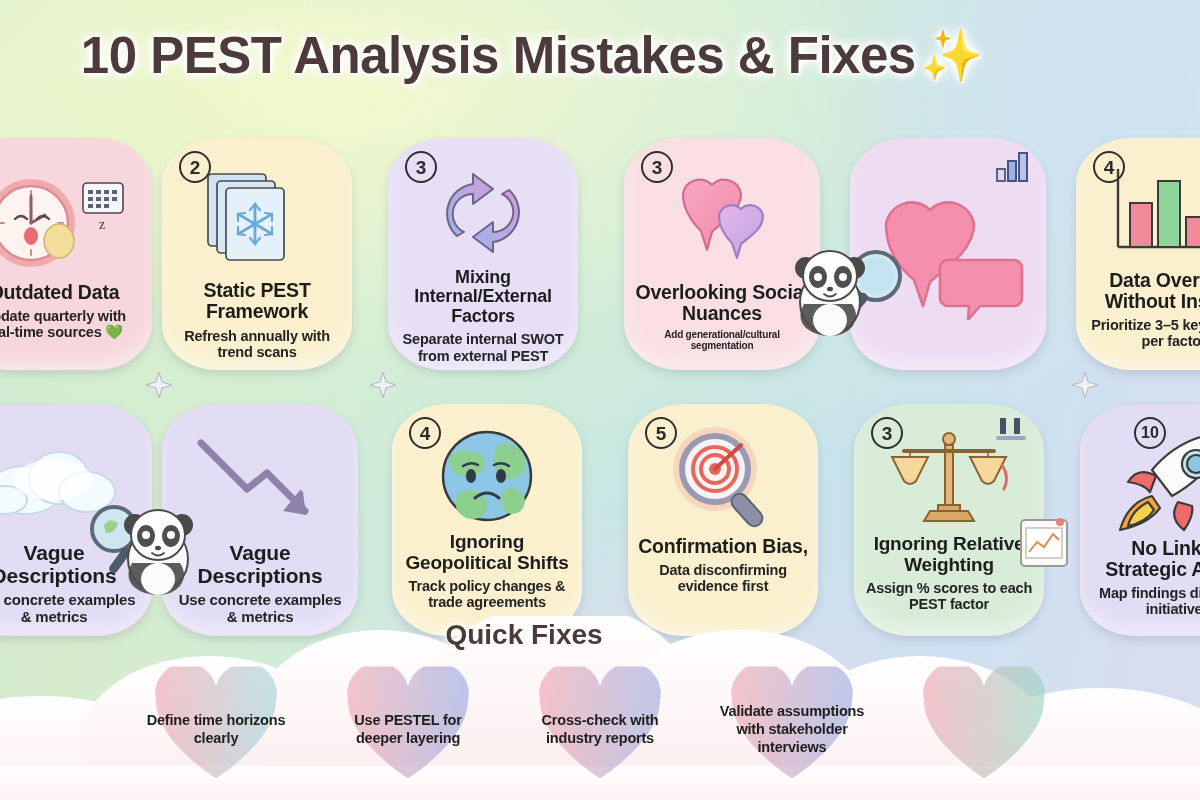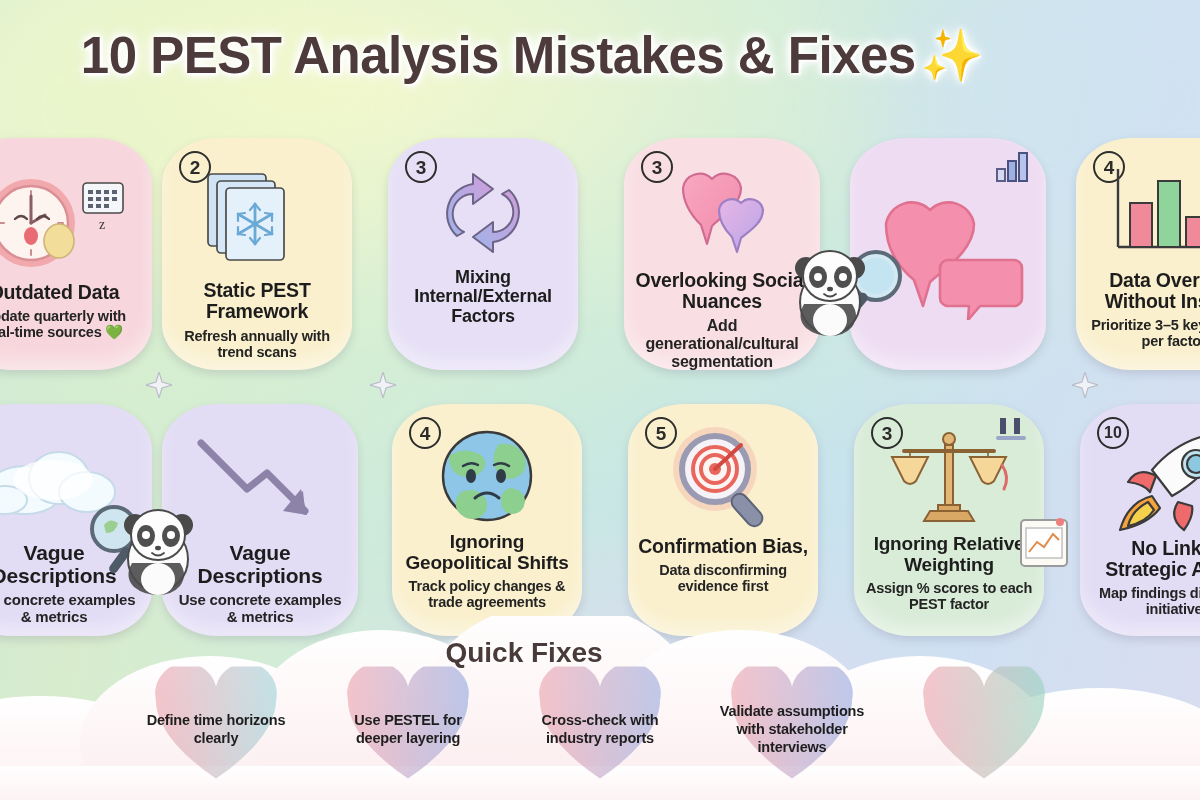--- a/index.html
+++ b/index.html
@@ -93,21 +93,21 @@
     position: absolute; z-index: 5;
     width: 26px; height: 26px;
   }
 
   
   #cloudband {
     position: absolute; left: -40px; bottom: -26px; width: 1280px; height: 210px;
     z-index: 7;
   }
   .quickfix-title {
-    position: absolute; left: 0; top: 637px; width: 1048px; text-align: center;
+    position: absolute; left: 0; top: 619px; width: 1048px; text-align: center;
     z-index: 9;
     font-size: 28px; font-weight: 700; color: #4a3b3b;
     text-shadow: 0 0 6px #fff, 0 0 10px #fff;
   }
   #hearts { position: absolute; left: 0; top: 676px; width: 1200px; height: 110px; z-index: 9;
     display: flex; justify-content: center; gap: 42px; }
   .heart-item { position: relative; width: 150px; height: 108px;
     display: flex; align-items: center; justify-content: center; }
   .heart-shape { position: absolute; left: 50%; top: 50%; transform: translate(-50%,-52%); }
   .heart-text {
@@ -221,20 +221,21 @@
               <stop offset="100%" stop-color="#cf9fd9"></stop>
             </linearGradient>
           </defs>
           <g fill="url(#gArr)" stroke="#6d6386" stroke-width="2" stroke-linejoin="round">
             <path d="M30 76 A30 30 0 0 1 46 24 L46 14 L66 29 L46 44 L46 34 A20 20 0 0 0 37 72 Z"></path>
             <path d="M82 30 A30 30 0 0 1 66 82 L66 92 L46 77 L66 62 L66 72 A20 20 0 0 0 75 34 Z"></path>
           </g>
         </svg>
       </div>
       <div class="card-title" style="font-size:18px;">Mixing Internal/External Factors</div>
+      <div class="card-sub">Separate internal SWOT from external PEST</div>
     </div>
 
     <div class="card wide" style="left:624px;width:196px;background:#f9dfe4;">
       <div class="badge">3</div>
       <div class="art">
         <svg width="130" height="106" viewBox="0 0 130 106">
           <defs>
             <linearGradient id="gH1" x1="0" y1="0" x2="1" y2="1">
               <stop offset="0%" stop-color="#f9a8c0"></stop>
                 <stop offset="100%" stop-color="#f089ac"></stop>
@@ -242,21 +243,21 @@
             <linearGradient id="gH2" x1="0" y1="0" x2="1" y2="1">
               <stop offset="0%" stop-color="#e7b7e6"></stop>
                 <stop offset="100%" stop-color="#b9a3e6"></stop>
             </linearGradient>
           </defs>
           <path d="M26 28 a17 17 0 0 1 29 -9 a17 17 0 0 1 29 9 c0 18 -23 31 -29 38 l-5 18 l-6 -19 C37 58 26 46 26 28 Z" fill="url(#gH1)" stroke="#d06b92" stroke-width="2.2" stroke-linejoin="round"></path>
             <path d="M62 50 a13 13 0 0 1 22 -7 a13 13 0 0 1 22 7 c0 14 -17 23 -22 28 l-4 14 l-5 -15 C70 72 62 63 62 50 Z" fill="url(#gH2)" stroke="#9d7fc4" stroke-width="2.2" stroke-linejoin="round"></path>
         </svg>
       </div>
       <div class="card-title">Overlooking Social Nuances</div>
-      <div class="card-sub" style="font-size:16px;">Add generational/cultural segmentation</div>
+      <div class="card-sub" style="font-size:10px;">Add generational/cultural segmentation</div>
     </div>
 
     <div class="card wide" style="left:850px;width:196px;background:#eedcf3;">
       <div class="corner-icon">
         <svg width="34" height="30" viewBox="0 0 34 30">
           <rect x="1" y="17" width="8" height="12" fill="#d7d9f0" stroke="#5a5f88" stroke-width="2"></rect>
           <rect x="12" y="9" width="8" height="20" fill="#9fb0e2" stroke="#4a5280" stroke-width="2"></rect>
           <rect x="23" y="1" width="8" height="28" fill="#b7c3ea" stroke="#4a5280" stroke-width="2"></rect>
         </svg>
       </div>
@@ -416,21 +417,21 @@
             <line x1="102" y1="24" x2="102" y2="30" stroke-width="1.6"></line>
           </g>
           <path d="M116 38 q8 12 2 24" stroke="#e06a6a" stroke-width="3" fill="none" stroke-linecap="round"></path>
         </svg>
       </div>
       <div class="card-title" style="font-size:19px;">Ignoring Relative Weighting</div>
       <div class="card-sub">Assign % scores to each PEST factor</div>
     </div>
 
     <div class="card wide" style="left:1080px;width:196px;background:#e2dcf5;">
-      <div class="badge" style="font-size:16px;">10</div>
+      <div class="badge" style="font-size:16px;margin-left:37px;">10</div>
       <div class="art" style="height:108px;">
         <svg width="140" height="108" viewBox="0 0 140 108">
           <g stroke="#3b3b3b" stroke-width="2.2" stroke-linejoin="round">
             <path d="M118 6 q-46 4 -74 38 l20 26 q36 -20 56 -58 Z" fill="#fbfbfb"></path>
             <path d="M48 50 q-18 -10 -28 6 q16 2 22 10 Z" fill="#ef6a6a"></path>
             <path d="M70 76 q-10 16 6 28 q10 -14 8 -24 Z" fill="#ef6a6a"></path>
             <circle cx="88" cy="38" r="14" fill="#bfe2ef"></circle>
             <circle cx="88" cy="38" r="9" fill="#8cc9e0"></circle>
             <path d="M44 70 q-24 6 -32 34 q28 -6 40 -22 Z" fill="#f5a43c"></path>
             <path d="M40 76 q-16 8 -20 24 q18 -4 26 -16 Z" fill="#f6d24c"></path>

